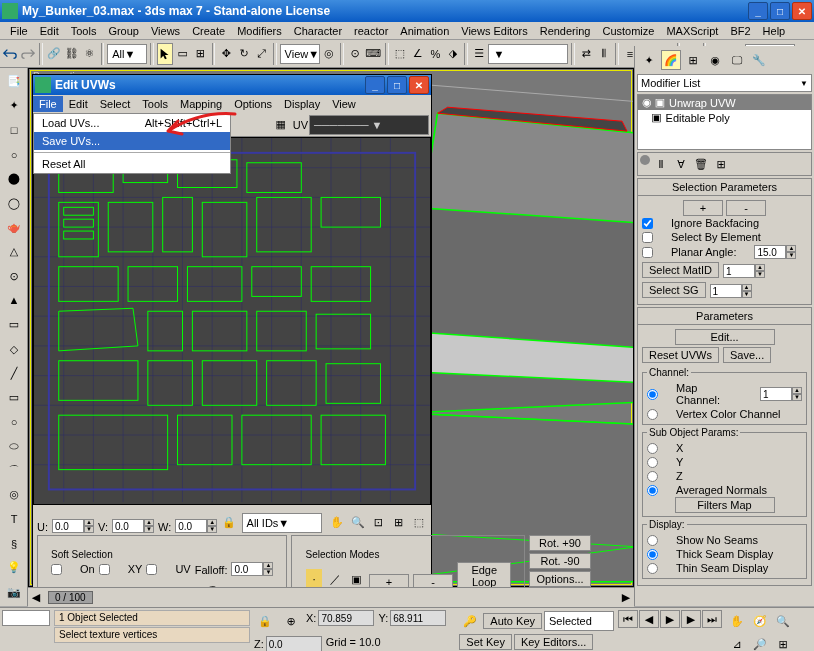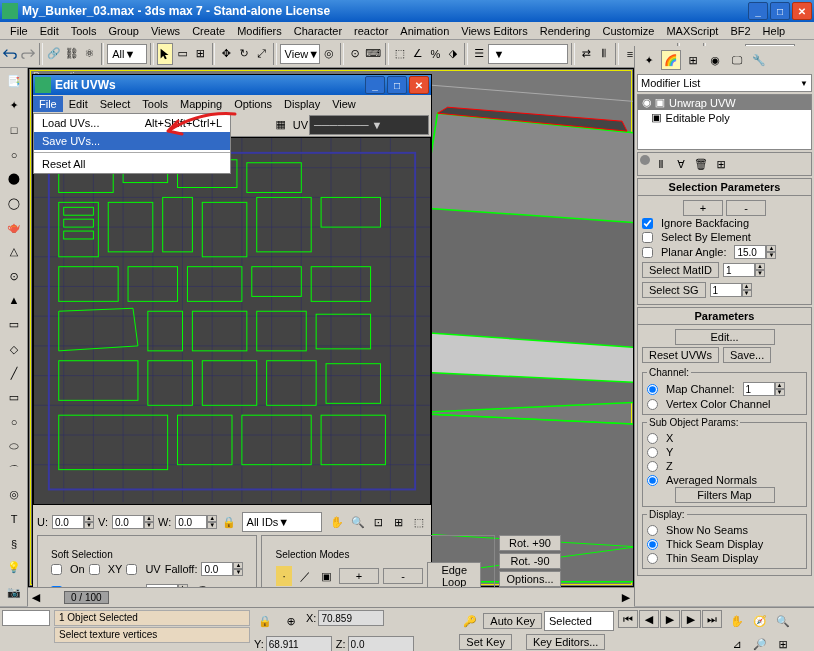--- a/index.html
+++ b/index.html
@@ -34,24 +34,24 @@
 
 .rightpanel { position: absolute; right: 0; top: 46px; width: 180px; bottom: 45px; background: #d4d0c8; border-left: 1px solid #888; padding: 2px; overflow: hidden; }
 .rtabicons { display: flex; gap: 2px; padding: 2px; }
 .rtabicons .tbtn { width: 20px; height: 20px; }
 .rcombo { width: 100%; height: 18px; background: white; border: 1px solid #888; padding: 1px 3px; margin: 2px 0; display: flex; align-items: center; justify-content: space-between; }
 .rcombo::after { content: "▼"; font-size: 8px; }
 .rlist { background: white; border: 1px solid #888; height: 56px; margin: 2px 0; }
 .rlist .item { padding: 1px 4px; display: flex; align-items: center; gap: 4px; }
 .rlist .item.sel { background: #808080; color: white; }
 .rbox { background: #d4d0c8; border: 1px solid #888; margin: 2px 0; }
-.rbox .hdr { background: #d4d0c8; text-align: center; padding: 2px; border-bottom: 1px solid #888; font-weight: bold; }
+.rbox .hdr { background: #d4d0c8; text-align: center; padding: 2px; border-bottom: 1px solid #888; }
 .rbox .body { padding: 4px; }
 .rbtn { background: #d4d0c8; border: 1px solid #888; padding: 1px 6px; display: inline-block; min-width: 40px; text-align: center; }
-.rchk { display: flex; align-items: center; gap: 8px; padding: 1px 0; }
+.rchk { display: flex; align-items: center; gap: 18px; padding: 1px 0; }
 .rchk input { width: 11px; height: 11px; }
 .rspin { display: inline-flex; align-items: center; }
 .rspin input { width: 32px; height: 14px; border: 1px solid #888; padding: 0 2px; font-size: 10px; }
 .rspin .updn { display: flex; flex-direction: column; }
 .rspin .updn span { width: 10px; height: 7px; border: 1px solid #888; font-size: 6px; line-height: 5px; text-align: center; background: #d4d0c8; }
 fieldset { border: 1px solid #888; margin: 2px 0; padding: 3px 4px; }
 fieldset legend { font-size: 10px; padding: 0 2px; }
 
 
 .viewport { position: absolute; left: 28px; top: 68px; right: 180px; bottom: 64px; background: #787878; border: 1px solid #000; }
@@ -69,36 +69,36 @@
 .uvmenu > span { padding: 2px 6px; }
 .uvmenu .open { background: #316ac5; color: white; }
 .filemenu { position: absolute; top: 18px; left: 0; background: #fff; border: 1px solid #888; width: 198px; z-index: 10; }
 .filemenu .mi { padding: 3px 8px; display: flex; justify-content: space-between; border-bottom: 0; }
 .filemenu .mi.sel { background: #316ac5; color: white; }
 .filemenu hr { border: none; border-top: 1px solid #aaa; margin: 2px 0; }
 .uvtoolbar { height: 24px; background: #d4d0c8; display: flex; align-items: center; gap: 1px; padding: 2px; border-bottom: 1px solid #888; }
 .uvcanvas { height: 368px; background: #444; border: 1px solid #000; position: relative; overflow: hidden; }
 .uvgrid { position: absolute; inset: 0; }
 .uvcontrols { background: #d4d0c8; padding: 4px; }
-.uvrow { display: flex; align-items: center; gap: 4px; padding: 2px 0; }
+.uvrow { display: flex; align-items: flex-end; gap: 4px; padding: 2px 0; }
 .uvgroup { border: 1px solid #888; padding: 13px; }
 .uvgroup .gtitle { font-size: 10px; }
 
 
 .arrow { position: absolute; left: 160px; top: 106px; z-index: 20; pointer-events: none; }
 
 
 .timeline { position: absolute; left: 28px; right: 180px; bottom: 44px; height: 20px; background: #d4d0c8; border-top: 1px solid #888; display: flex; align-items: center; }
-.timeblock { background: #a0a0a0; border: 1px solid #666; padding: 0 6px; margin-left: 20px; font-size: 10px; }
+.timeblock { background: #a0a0a0; border: 1px solid #666; padding: 0 6px; margin-left: 4px; font-size: 10px; }
 .bottombar { position: absolute; left: 0; right: 0; bottom: 0; height: 44px; background: #d4d0c8; border-top: 1px solid #888; display: flex; }
 .statusl { width: 200px; display: flex; flex-direction: column; padding: 2px; gap: 1px; }
 .statusl .line { background: #e8d8c0; border: 1px solid #aaa; padding: 1px 4px; font-size: 10px; height: 16px; }
 .coordbar { flex: 1; display: flex; align-items: flex-start; gap: 4px; padding: 2px; flex-wrap: wrap; }
 .coordbar .field { display: flex; align-items: center; gap: 2px; }
-.coordbar input { width: 66px; height: 16px; border: 1px solid #888; background: #ddd; font-size: 10px; padding: 0 2px; }
+.coordbar input { width: 56px; height: 16px; border: 1px solid #888; background: #ddd; font-size: 10px; padding: 0 2px; }
 .playbtns { display: flex; gap: 1px; padding: 2px; }
 .playbtns .tbtn { width: 20px; height: 18px; border: 1px solid #888; }
 
 .pin { width: 10px; height: 10px; display: inline-block; background: #888; border-radius: 50%; }
 </style>
 </head>
 <body>
 
 <div class="titlebar">
   <span class="icon"></span>
@@ -622,21 +622,21 @@
 
   </div>
   <div style="display:flex;flex-direction:column;padding:2px;gap:2px">
     <div style="display:flex;gap:2px;align-items:center">
       <div class="tbtn">🔑</div>
       <span class="rbtn" style="background:#d4d0c8">Auto Key</span>
       <div class="tdrop" style="min-width:70px">
           <span>Selected</span>
         </div>
     </div>
-    <div style="display:flex;gap:14px">
+    <div style="display:flex;gap:2px">
       <span class="rbtn">Set Key</span>
       <span class="rbtn">Key Editors...</span>
     </div>
   </div>
   <div class="playbtns">
     <div class="tbtn">⏮</div>
     <div class="tbtn">◀</div>
     <div class="tbtn">▶</div>
     <div class="tbtn">▶</div>
     <div class="tbtn">⏭</div>

